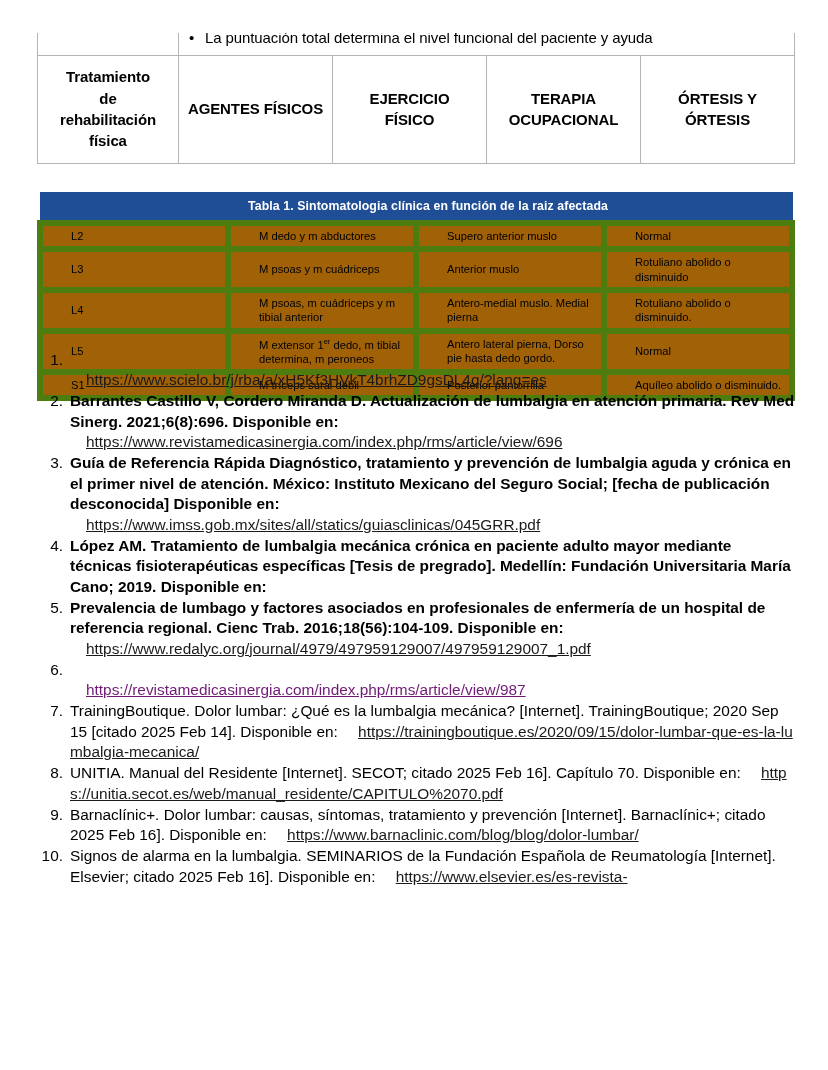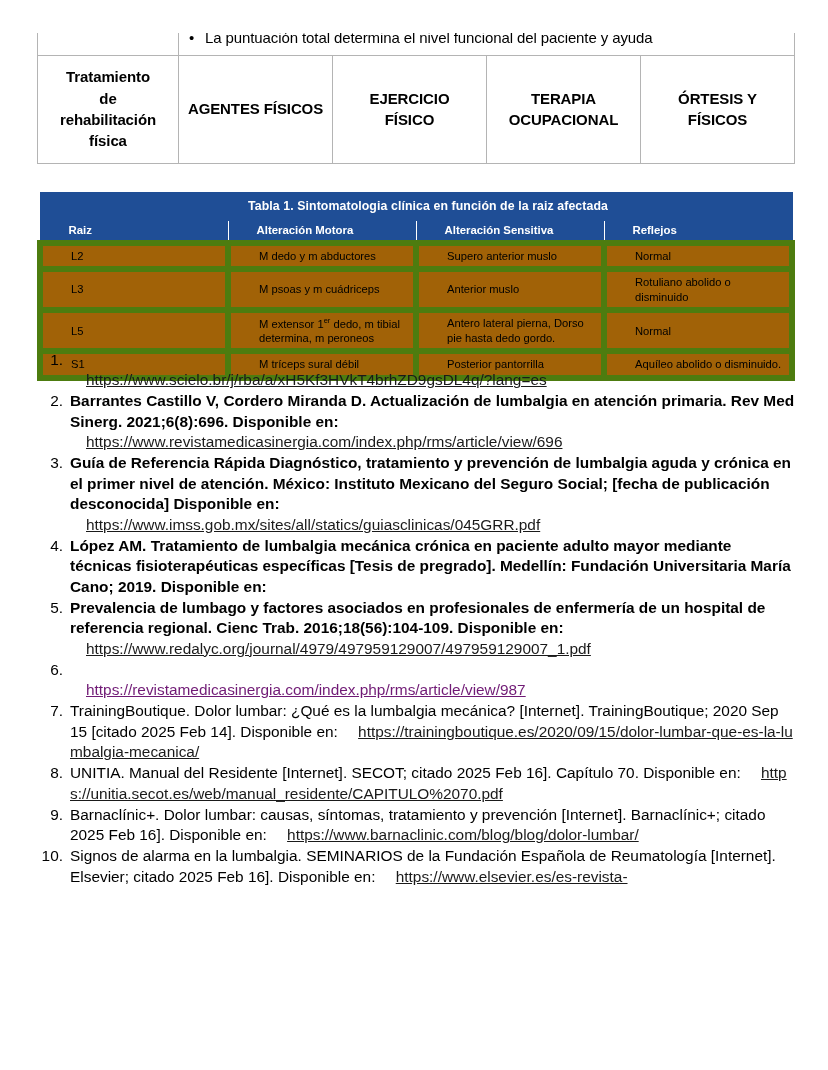--- a/index.html
+++ b/index.html
@@ -198,52 +198,52 @@
         <td class="c3">
           <span>EJERCICIO</span><br>
           <span>FÍSICO</span>
         </td>
         <td class="c4">
           <span>TERAPIA</span><br>
           <span>OCUPACIONAL</span>
         </td>
         <td class="c5">
           <span>ÓRTESIS Y</span><br>
-          <span>FÍSICOS</span>
+          <span>ÓRTESIS</span>
         </td>
       </tr>
     </tbody>
       </table>
   </div>
 
   <div class="blue-table-wrap">
     <table class="blue-table">
       <tbody>
           <tr>
         <td class="bt-title" colspan="4">Tabla 1. Sintomatologia clínica en función de la raiz afectada</td>
       </tr>
-      <tr class="bt-head">
-        <td class="col-raiz">Raiz</td>
-        <td class="col-motora">Alteración Motora</td>
-        <td class="col-sensitiva">Alteración Sensitiva</td>
-        <td class="col-reflejos">Reflejos</td>
-      </tr>
       <tr class="bt-body">
         <td>L2</td>
         <td>M dedo y m abductores</td>
         <td>Supero anterior muslo</td>
         <td>Normal</td>
       </tr>
       <tr class="bt-body">
         <td>L3</td>
         <td>M psoas y m cuádriceps</td>
         <td>Anterior muslo</td>
         <td>Rotuliano abolido o disminuido</td>
       </tr>
       <tr class="bt-body">
+        <td>L4</td>
+        <td>M psoas, m cuádriceps y m tibial anterior</td>
+        <td>Antero-medial muslo. Medial pierna</td>
+        <td>Rotuliano abolido o disminuido.</td>
+      </tr>
+      <tr class="bt-body">
         <td>L5</td>
         <td><span>M extensor 1</span><sup class="ord">er</sup><span> dedo, m tibial determina, m peroneos</span></td>
         <td>Antero lateral pierna, Dorso pie hasta dedo gordo.</td>
         <td>Normal</td>
       </tr>
       <tr class="bt-body">
         <td>S1</td>
         <td>M tríceps sural débil</td>
         <td>Posterior pantorrilla</td>
         <td>Aquíleo abolido o disminuido.</td>

